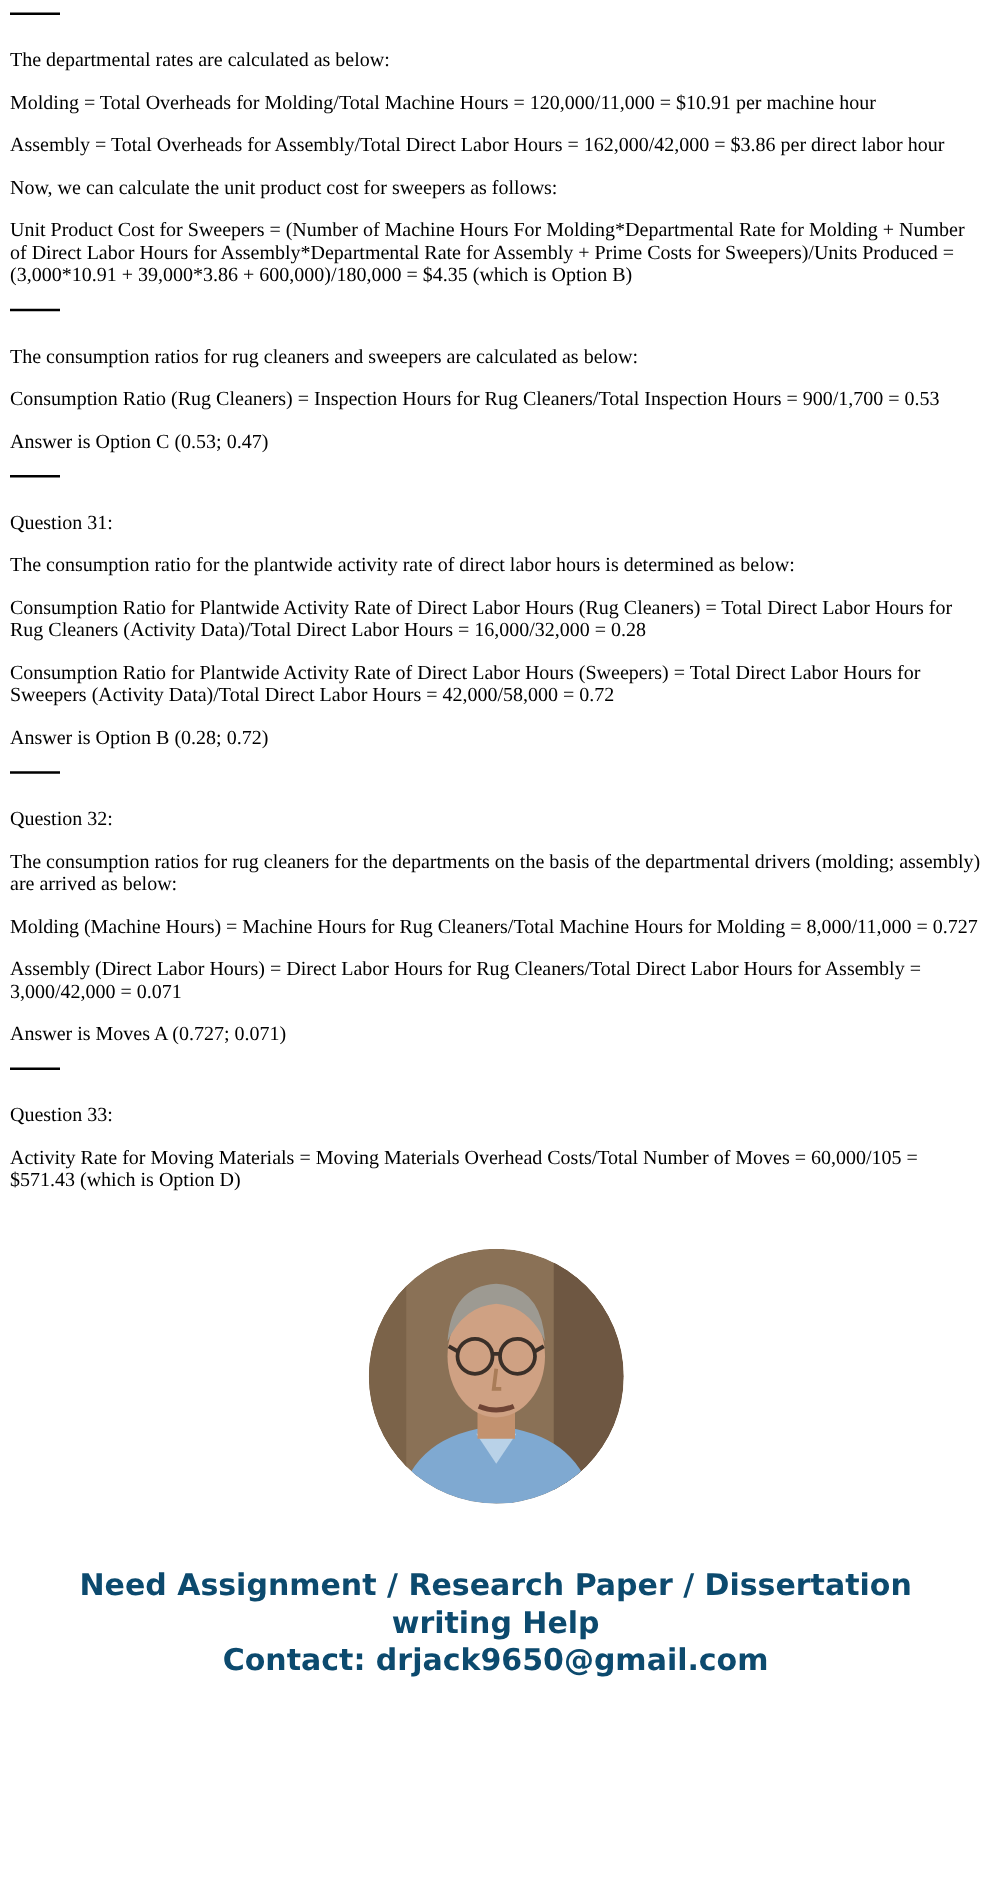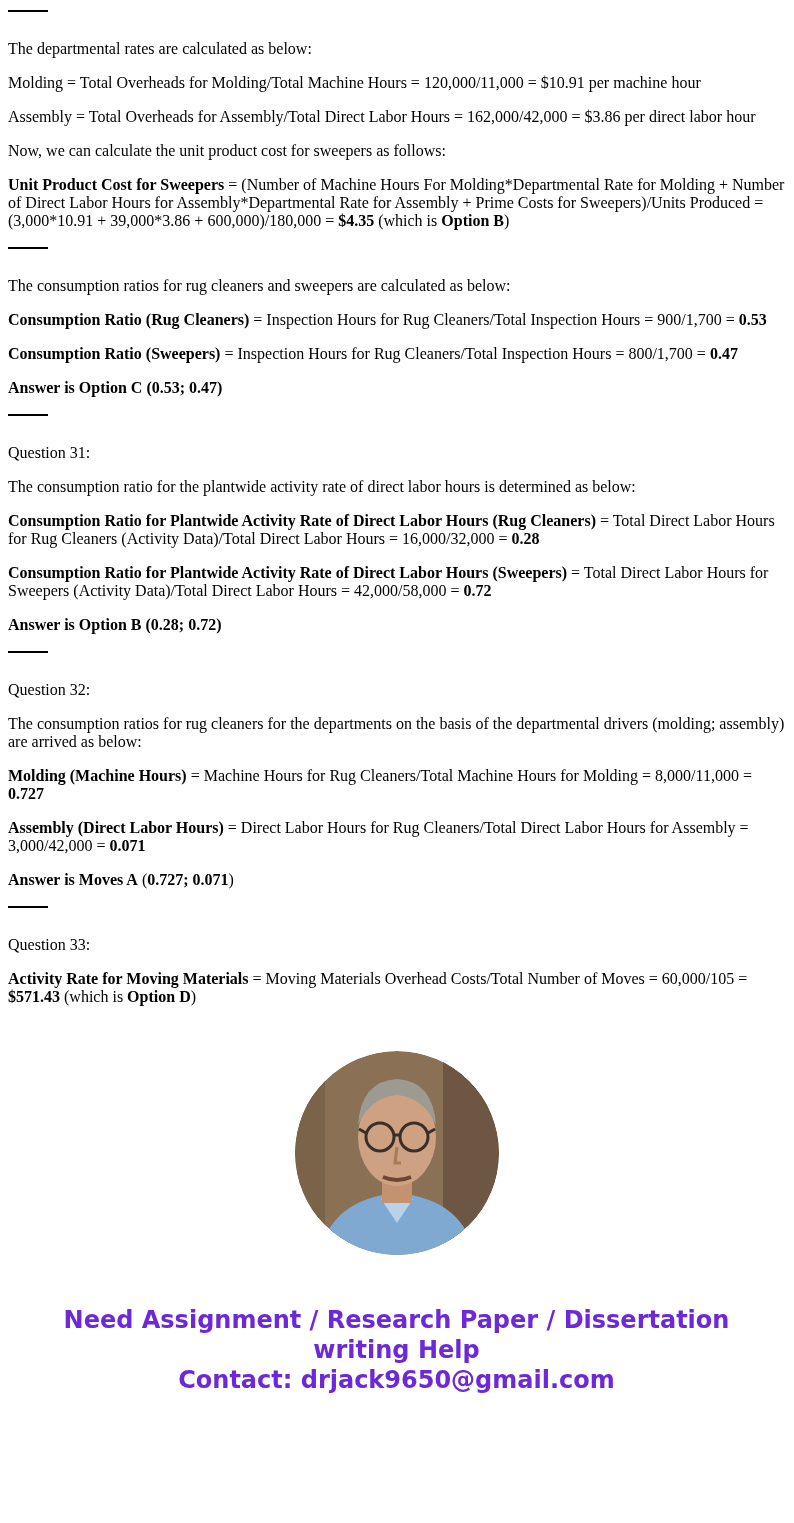--- a/index.html
+++ b/index.html
@@ -11,21 +11,21 @@
     background: #ffffff;
     color: #000000;
     font-family: "Liberation Serif", "DejaVu Serif", serif;
     font-size: 16px;
     padding: 8px 9px 34px 8px;
   }
   .para {
     margin: 0 0 16px 0;
     line-height: 18px;
   }
-  .para b { font-weight: bold; }
+  .para b { font-weight: normal; }
   .divider {
     width: 40px;
     height: 0;
     border: none;
     border-top: 2px solid #000000;
     margin: 17px 0 28px 0;
   }
   .doc > .divider:first-child { margin-top: 2px; }
   .avatar-wrap {
     display: flex;
@@ -37,39 +37,38 @@
     height: 204px;
     border-radius: 50%;
     display: block;
   }
   .footer-text {
     font-family: "DejaVu Sans", "Liberation Sans", sans-serif;
     font-weight: 700;
     font-size: 24px;
     line-height: 30px;
     text-align: center;
-    color: #6d28d9;
+    color: #0c4a6e;
   }
 </style>
 </head>
 <body>
 
 <div class="page">
 
   <main class="doc">
       <div class="divider"></div>
       <p class="para"><span>The departmental rates are calculated as below:</span></p>
       <p class="para"><span>Molding = Total Overheads for Molding/Total Machine Hours = 120,000/11,000 = $10.91 per machine hour</span></p>
       <p class="para"><span>Assembly = Total Overheads for Assembly/Total Direct Labor Hours = 162,000/42,000 = $3.86 per direct labor hour</span></p>
       <p class="para"><span>Now, we can calculate the unit product cost for sweepers as follows:</span></p>
       <p class="para"><b>Unit Product Cost for Sweepers</b><span> = (Number of Machine Hours For Molding*Departmental Rate for Molding + Number of Direct Labor Hours for Assembly*Departmental Rate for Assembly + Prime Costs for Sweepers)/Units Produced = (3,000*10.91 + 39,000*3.86 + 600,000)/180,000 = </span><b>$4.35</b><span> (which is </span><b>Option B</b><span>)</span></p>
       <div class="divider"></div>
       <p class="para"><span>The consumption ratios for rug cleaners and sweepers are calculated as below:</span></p>
       <p class="para"><b>Consumption Ratio (Rug Cleaners)</b><span> = Inspection Hours for Rug Cleaners/Total Inspection Hours = 900/1,700 = </span><b>0.53</b></p>
-      <p class="para"><b>Consumption Ratio (Sweepers)</b><span> = Inspection Hours for Rug Cleaners/Total Inspection Hours = 800/1,700 = </span><b>0.47</b></p>
       <p class="para"><b>Answer is Option C (0.53; 0.47)</b></p>
       <div class="divider"></div>
       <p class="para">Question 31:</p>
       <p class="para"><span>The consumption ratio for the plantwide activity rate of direct labor hours is determined as below:</span></p>
       <p class="para"><b>Consumption Ratio for Plantwide Activity Rate of Direct Labor Hours (Rug Cleaners)</b><span> = Total Direct Labor Hours for Rug Cleaners (Activity Data)/Total Direct Labor Hours = 16,000/32,000 = </span><b>0.28</b></p>
       <p class="para"><b>Consumption Ratio for Plantwide Activity Rate of Direct Labor Hours (Sweepers)</b><span> = Total Direct Labor Hours for Sweepers (Activity Data)/Total Direct Labor Hours = 42,000/58,000 = </span><b>0.72</b></p>
       <p class="para"><b>Answer is Option B (0.28; 0.72)</b></p>
       <div class="divider"></div>
       <p class="para">Question 32:</p>
       <p class="para"><span>The consumption ratios for rug cleaners for the departments on the basis of the departmental drivers (molding; assembly) are arrived as below:</span></p>

